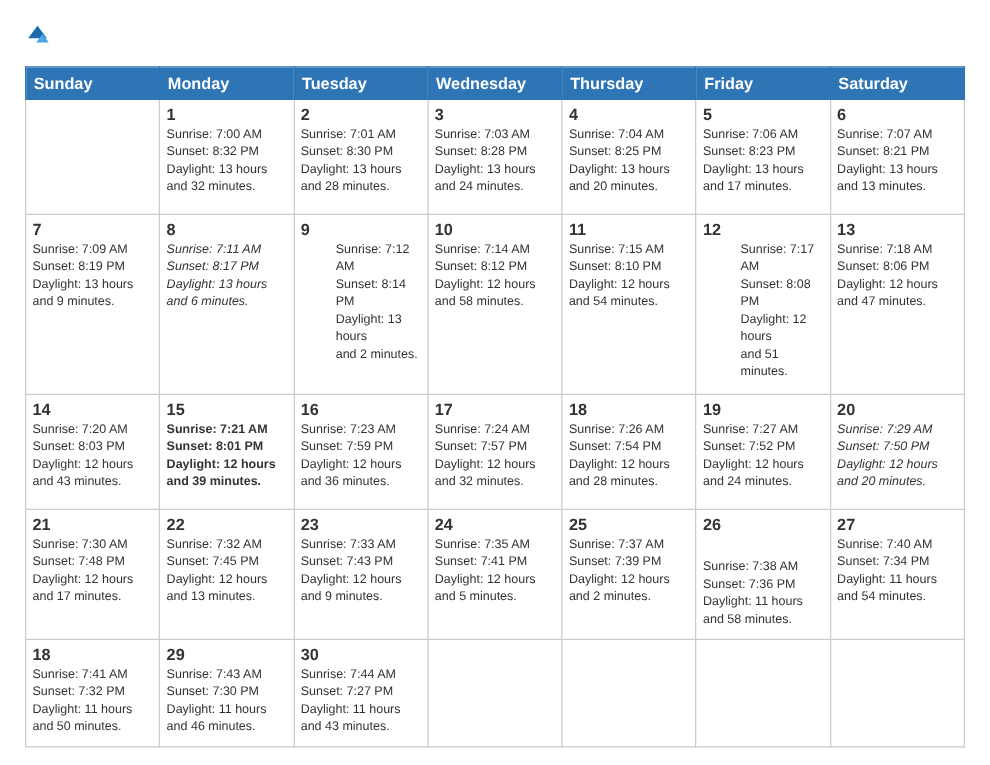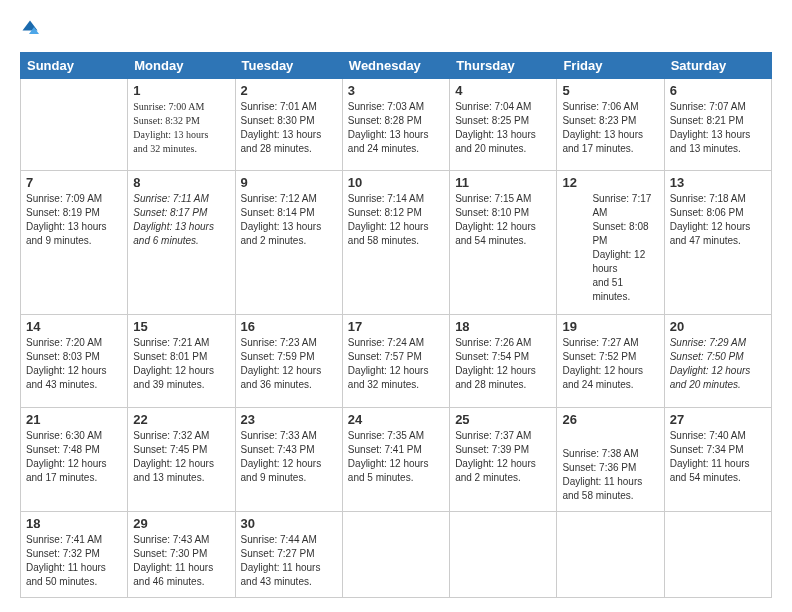--- a/index.html
+++ b/index.html
@@ -121,21 +121,21 @@
           <th>Thursday</th>
           <th>Friday</th>
           <th>Saturday</th>
         </tr>
     </thead>
     <tbody id="calendar-body">
     <tr>
           <td class="empty-cell"></td>
           <td>
             <span class="day-number">1</span>
-            <div class="day-info" style="white-space: pre-line; font-family: Liberation Serif, serif;">Sunrise: 7:00 AM
+            <div class="day-info" style="white-space: pre-line;">Sunrise: 7:00 AM
 Sunset: 8:32 PM
 Daylight: 13 hours
 and 32 minutes.</div>
           </td>
           <td>
             <span class="day-number">2</span>
             <div class="day-info" style="white-space: pre-line;">Sunrise: 7:01 AM
 Sunset: 8:30 PM
 Daylight: 13 hours
 and 28 minutes.</div>
@@ -179,21 +179,21 @@
           </td>
           <td>
             <span class="day-number">8</span>
             <div class="day-info" style="white-space: pre-line; font-style: italic;">Sunrise: 7:11 AM
 Sunset: 8:17 PM
 Daylight: 13 hours
 and 6 minutes.</div>
           </td>
           <td>
             <span class="day-number">9</span>
-            <div class="day-info" style="white-space: pre-line;">Sunrise: 7:12 AM
+            <div class="day-info" style="white-space: pre-line; margin-left: 28px;">Sunrise: 7:12 AM
 Sunset: 8:14 PM
 Daylight: 13 hours
 and 2 minutes.</div>
           </td>
           <td>
             <span class="day-number">10</span>
             <div class="day-info" style="white-space: pre-line;">Sunrise: 7:14 AM
 Sunset: 8:12 PM
 Daylight: 12 hours
 and 58 minutes.</div>
@@ -223,21 +223,21 @@
         <tr>
           <td>
             <span class="day-number">14</span>
             <div class="day-info" style="white-space: pre-line;">Sunrise: 7:20 AM
 Sunset: 8:03 PM
 Daylight: 12 hours
 and 43 minutes.</div>
           </td>
           <td>
             <span class="day-number">15</span>
-            <div class="day-info" style="white-space: pre-line;">Sunrise: 7:21 AM
+            <div class="day-info" style="white-space: pre-line; font-weight: bold;">Sunrise: 7:21 AM
 Sunset: 8:01 PM
 Daylight: 12 hours
 and 39 minutes.</div>
           </td>
           <td>
             <span class="day-number">16</span>
             <div class="day-info" style="white-space: pre-line;">Sunrise: 7:23 AM
 Sunset: 7:59 PM
 Daylight: 12 hours
 and 36 minutes.</div>
@@ -267,21 +267,21 @@
             <span class="day-number">20</span>
             <div class="day-info" style="white-space: pre-line; font-style: italic;">Sunrise: 7:29 AM
 Sunset: 7:50 PM
 Daylight: 12 hours
 and 20 minutes.</div>
           </td>
         </tr>
         <tr>
           <td>
             <span class="day-number">21</span>
-            <div class="day-info" style="white-space: pre-line;">Sunrise: 6:30 AM
+            <div class="day-info" style="white-space: pre-line;">Sunrise: 7:30 AM
 Sunset: 7:48 PM
 Daylight: 12 hours
 and 17 minutes.</div>
           </td>
           <td>
             <span class="day-number">22</span>
             <div class="day-info" style="white-space: pre-line;">Sunrise: 7:32 AM
 Sunset: 7:45 PM
 Daylight: 12 hours
 and 13 minutes.</div>

